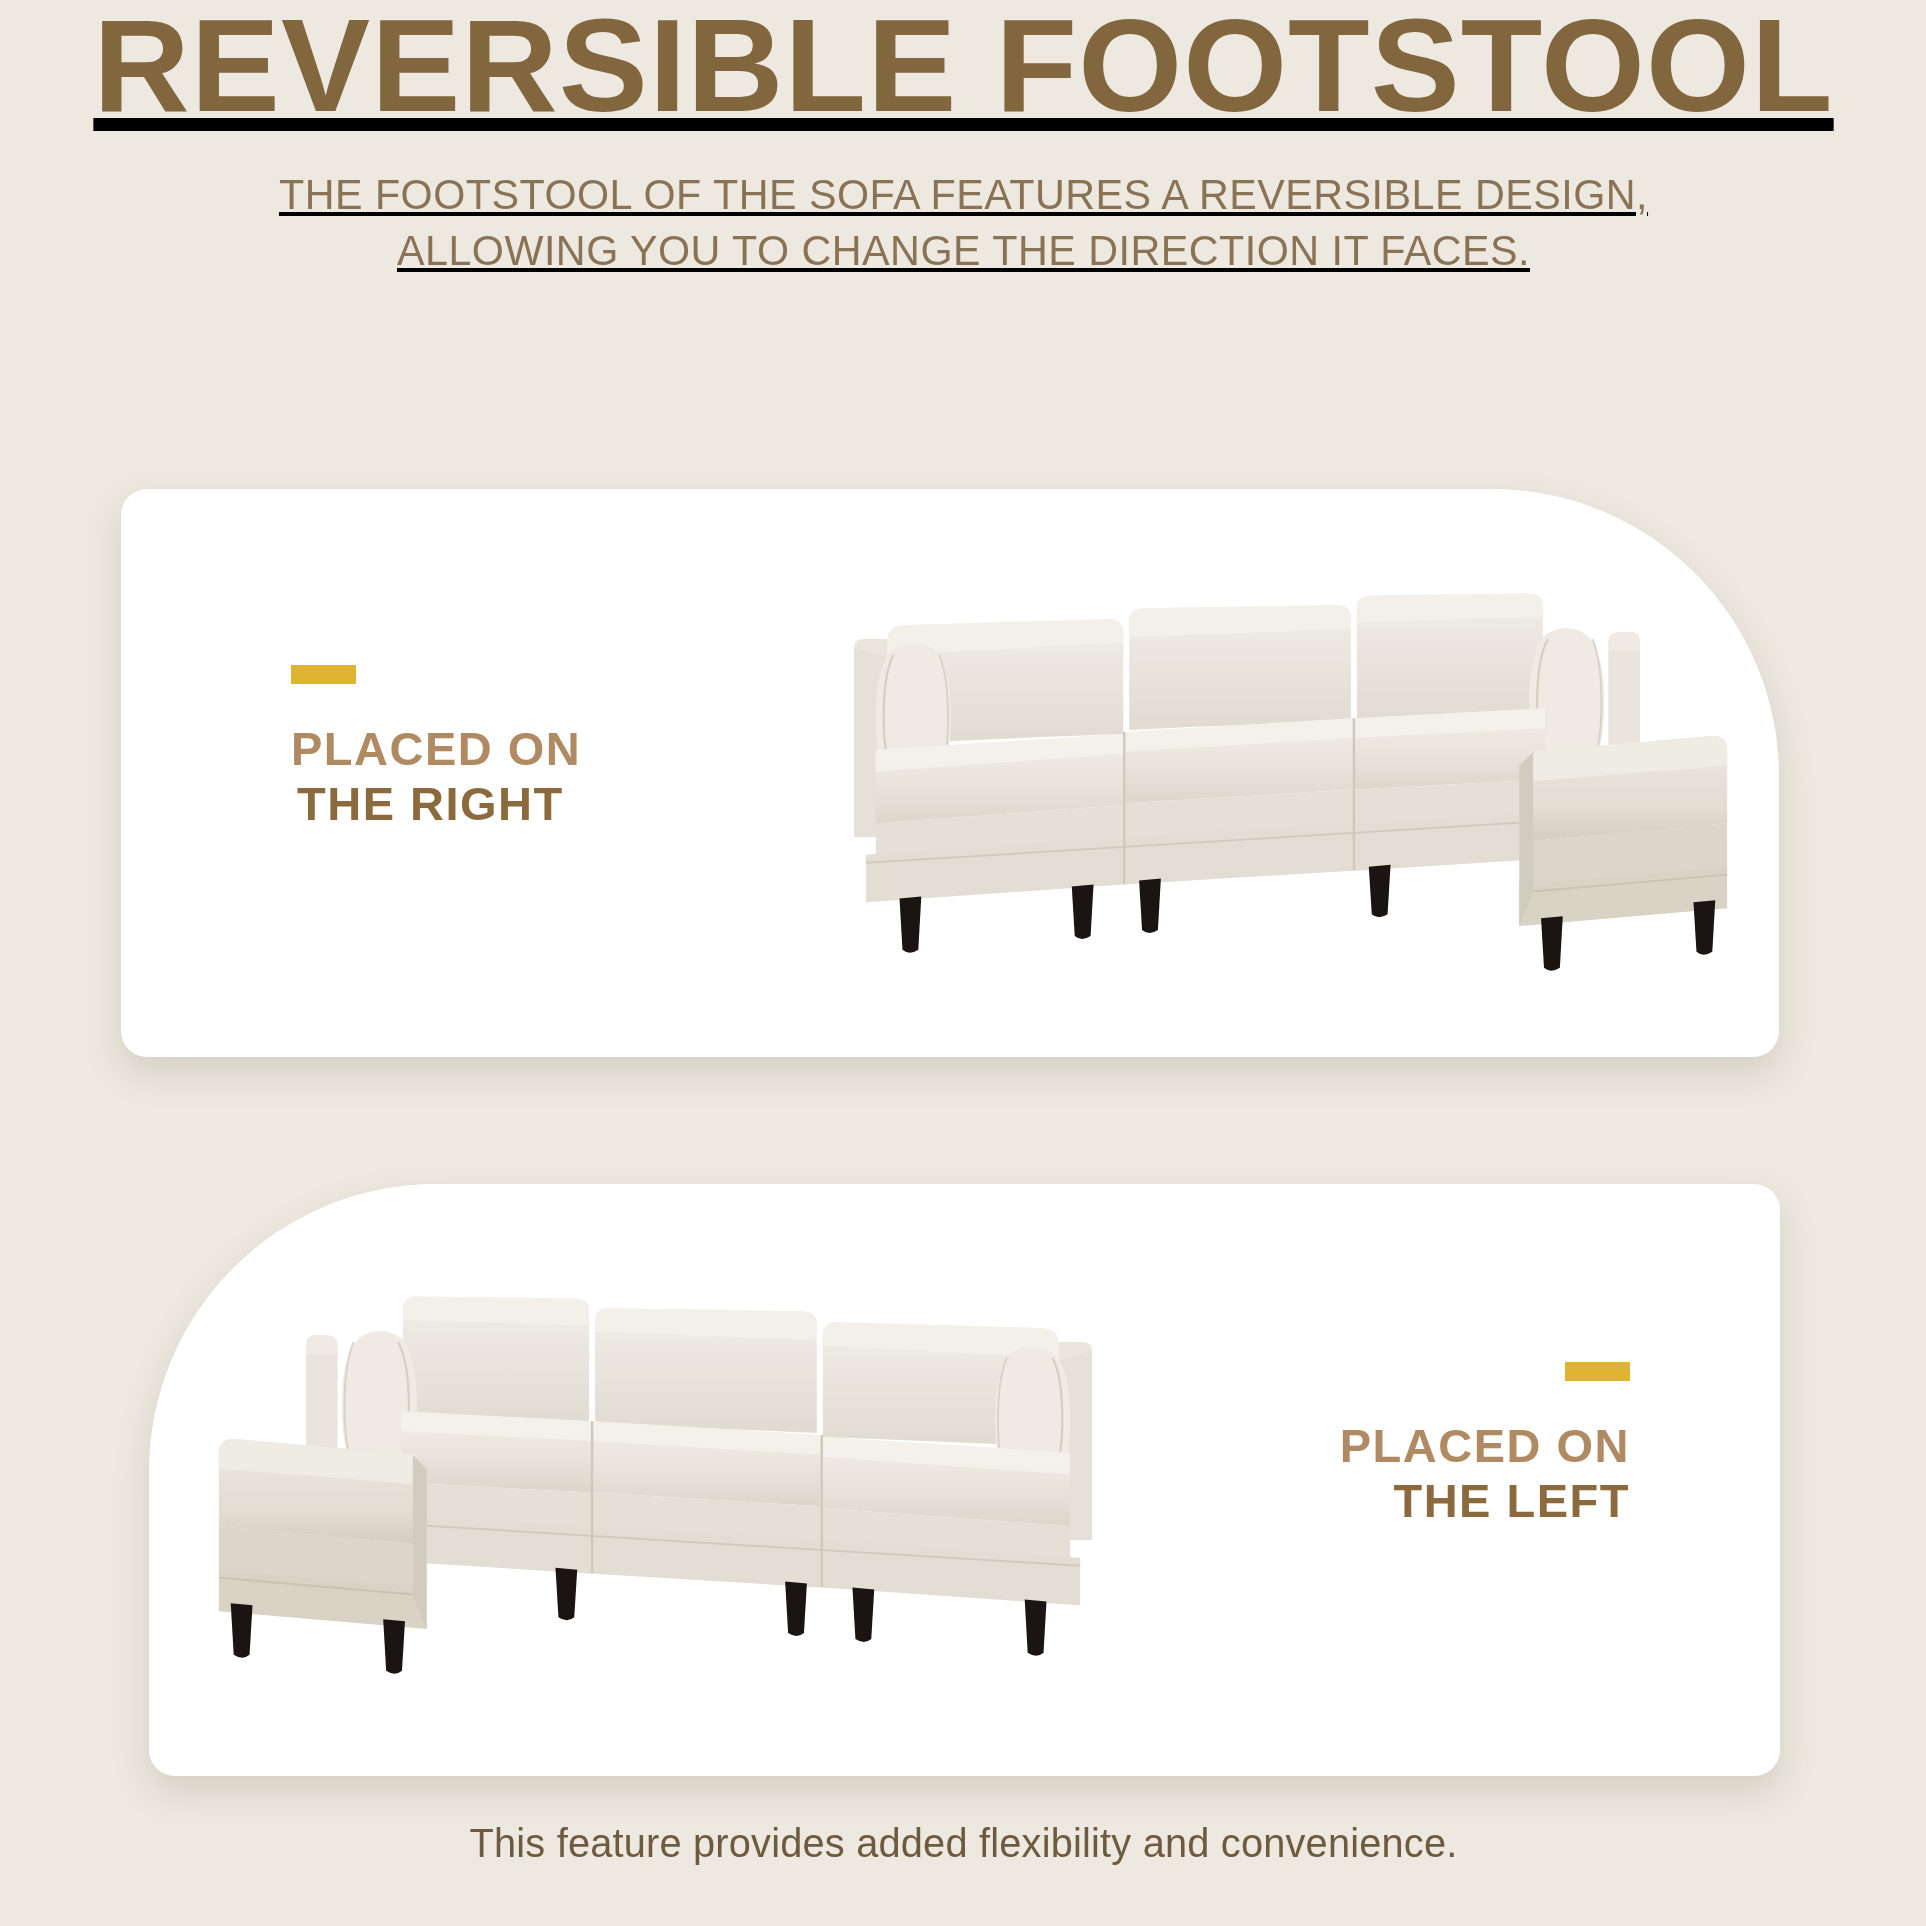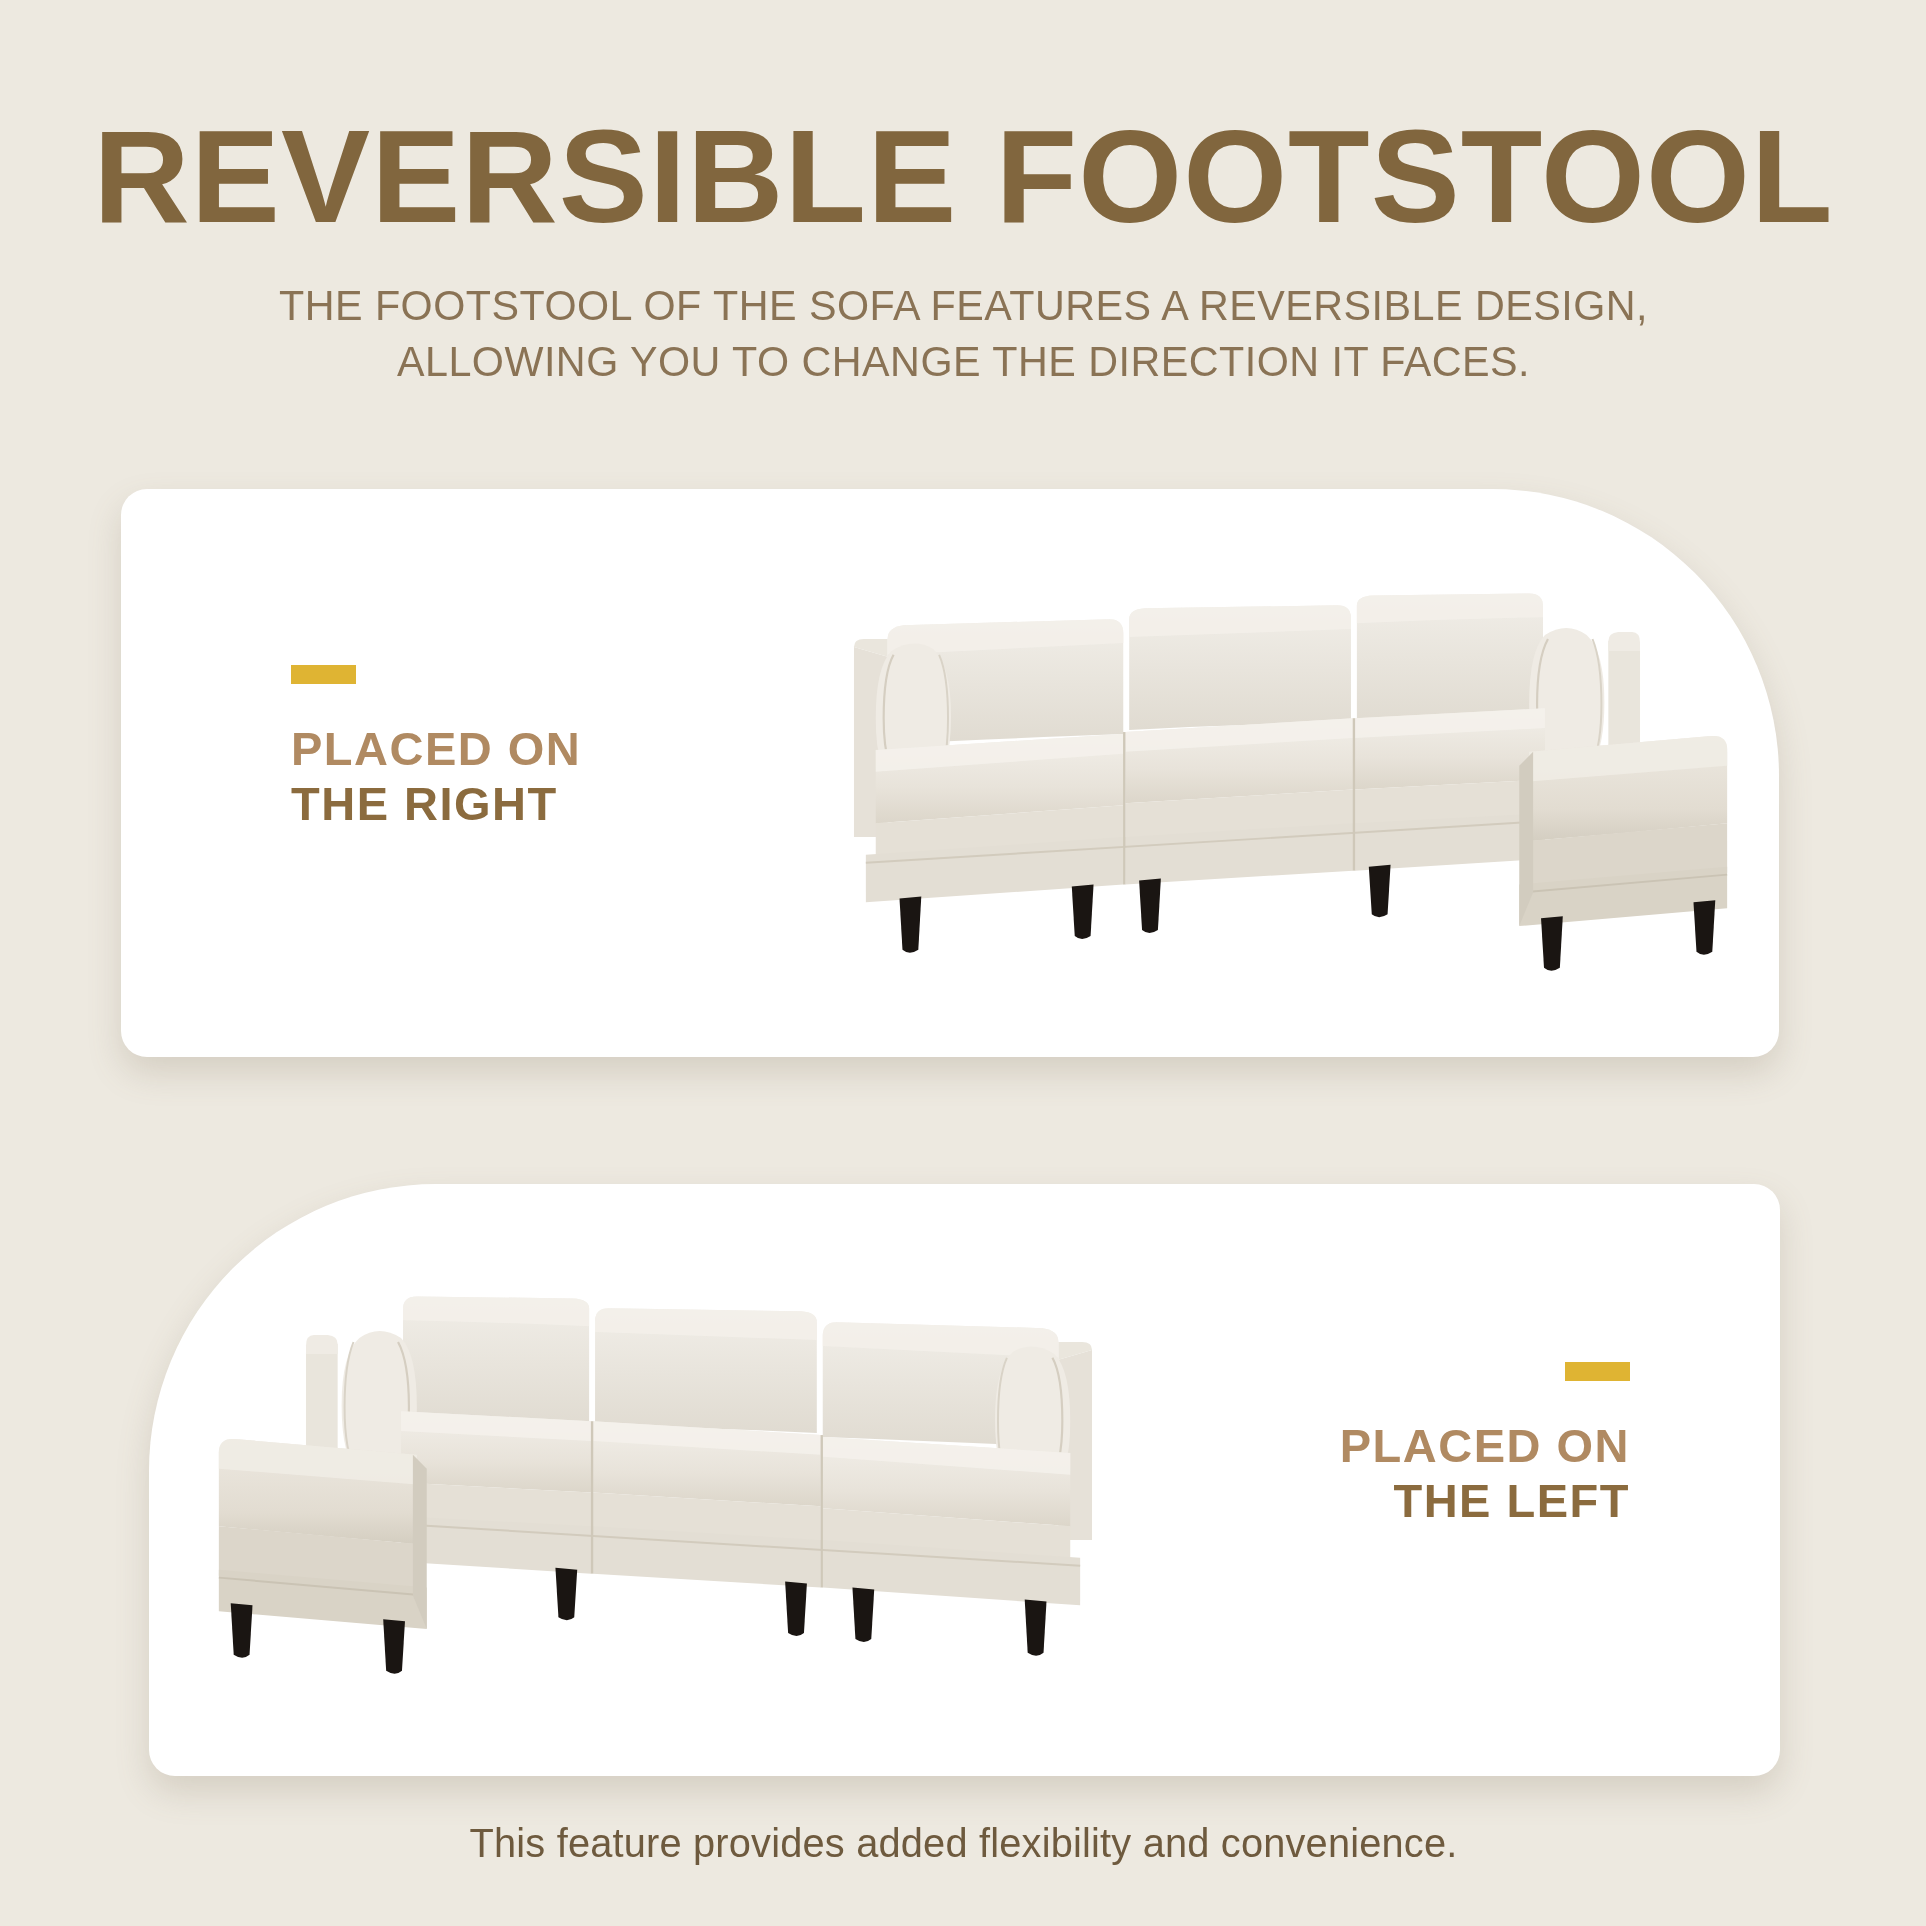--- a/index.html
+++ b/index.html
@@ -5,21 +5,21 @@
   * { margin:0; padding:0; box-sizing:border-box; }
   html, body { width:1927px; height:1927px; }
   body {
     background:#EDE9E0;
     font-family:"Liberation Sans", sans-serif;
     overflow:hidden;
     position:relative;
   }
 
   
-  #header { width:100%; padding-top:111px; text-align:center; }
+  #header { width:100%; text-align:center;text-decoration:underline; }
 
   #page-title {
     font-family:"Liberation Sans Narrow","Liberation Sans",sans-serif;
     font-size:131px;
     line-height:1.0;
     font-weight:700;
     letter-spacing:1px;
     color:#81663E;
     transform:scaleX(1.02);
     white-space:nowrap;
@@ -64,21 +64,21 @@
   #label-left .accent-bar { margin-left:auto; }
 
   .label-line {
     font-size:47px;
     font-weight:700;
     letter-spacing:1.5px;
     line-height:1.16;
     white-space:nowrap;
   }
   .label-line.light { color:#B08A62; }
-  .label-line.dark  { color:#8B6B3E; }
+  .label-line.dark  { color:#8B6B3E;margin-left:6px; }
 
   
   .sofa-figure { position:absolute; }
   #sofa-right { left:715px; top:51px; width:921px; height:495px; }
   #sofa-left  { left:40px;  top:59px;  width:921px; height:495px; }
 
   .sofa-figure svg { width:100%; height:100%; display:block; }
 
   
   #footer {

